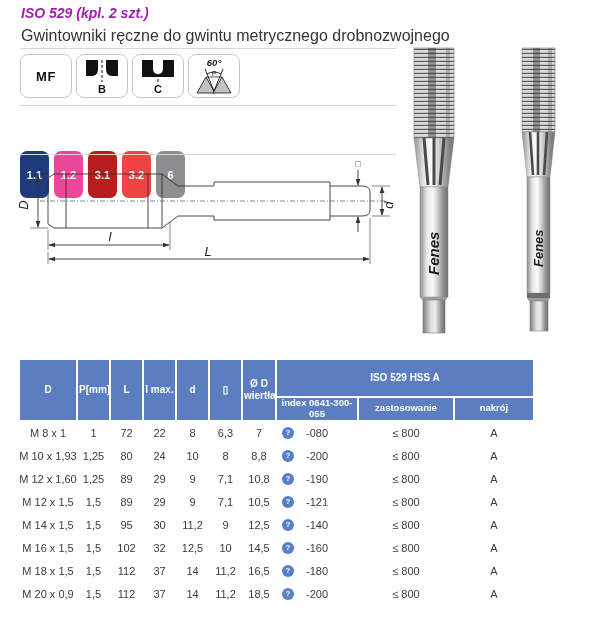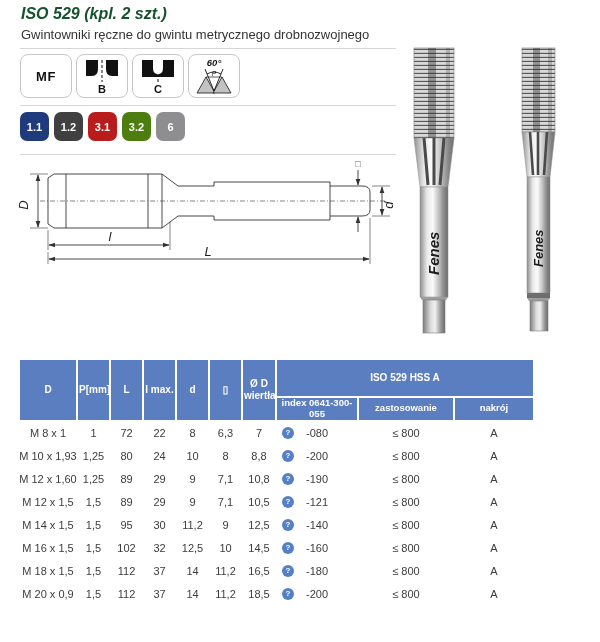--- a/index.html
+++ b/index.html
@@ -1,35 +1,35 @@
 <!DOCTYPE html>
 <html><head>
 <meta charset="utf-8">
 <style>
   html,body{margin:0;padding:0;background:#fff;}
   #page{position:relative;width:600px;height:642px;background:#fff;overflow:hidden;
         font-family:"Liberation Sans",sans-serif;color:#2e2e2e;}
 
   
-  .title{position:absolute;left:21px;top:5px;font-size:16px;font-weight:700;font-style:italic;color:#14532d;}
-  .subtitle{position:absolute;left:21px;top:27px;font-size:13px;color:#333;}
+  .title{position:absolute;left:21px;top:5px;font-size:14px;font-weight:700;font-style:italic;color:#a21caf;}
+  .subtitle{position:absolute;left:21px;top:27px;font-size:16px;color:#333;}
 
   .sep{position:absolute;left:20px;width:376px;height:1px;background:#d6d6d6;}
   #sep1{top:48px;} #sep2{top:105px;} #sep3{top:154px;}
 
   
   .icon-row{position:absolute;left:20px;top:54px;display:flex;gap:4px;}
   .icon-box{width:52px;height:44px;border:1px solid #c6c6c6;border-radius:8px;background:#fff;
             display:flex;align-items:center;justify-content:center;position:relative;box-sizing:border-box;}
   .icon-text{font-weight:700;font-size:13px;color:#111;letter-spacing:.5px;}
 
   
   .badge-row{position:absolute;left:20px;top:112px;display:flex;gap:5px;}
-  .badge{width:29px;height:29px;border-radius:7px;color:#fff;font-size:11px;font-weight:700;
-         display:flex;align-items:center;justify-content:center;}
+  .badge{width:29px;height:47px;border-radius:7px;color:#fff;font-size:11px;font-weight:700;
+         display:flex;align-items:center;justify-content:center;margin-top:39px;}
 
   
   .drawing{position:absolute;left:18px;top:158px;}
   .photo{position:absolute;left:398px;top:45px;}
 
   
   .spec-table{position:absolute;left:18px;top:358px;width:515px;border-collapse:collapse;table-layout:fixed;}
   .spec-table thead th{background:#5b7ec1;color:#fff;border:2px solid #fff;font-weight:700;
                        font-size:10px;line-height:1.15;text-align:center;vertical-align:middle;padding:0 1px;}
   .spec-table thead tr.h1 th{height:36px;}
@@ -81,23 +81,23 @@
         <line x1="13" y1="22" x2="29" y2="22" stroke="#111" stroke-width="0.7"></line>
         <text x="21" y="20.5" text-anchor="middle" font-size="6.5" font-style="italic" fill="#111" font-family="Liberation Sans, sans-serif">P</text>
       </svg>
     </div>
   </div>
 
   <div class="sep" id="sep2"></div>
 
   <div class="badge-row">
       <div class="badge" style="background: rgb(31, 59, 124);">1.1</div>
-      <div class="badge" style="background: #404040;">1.2</div>
+      <div class="badge" style="background: #ec4899;">1.2</div>
       <div class="badge" style="background: #b91c1c;">3.1</div>
-      <div class="badge" style="background: #4d7c0f;">3.2</div>
+      <div class="badge" style="background: #ef4444;">3.2</div>
       <div class="badge" style="background: rgb(142, 142, 144);">6</div>
     </div>
 
   <div class="sep" id="sep3"></div>
 
   <svg class="drawing" width="380" height="115" viewBox="0 0 380 115">
     <defs>
       <marker id="arR" viewBox="0 0 10 10" refX="9" refY="5" markerWidth="8" markerHeight="8" orient="auto-start-reverse">
         <path d="M0,1.5 L10,5 L0,8.5 Z" fill="#333"></path>
       </marker>

